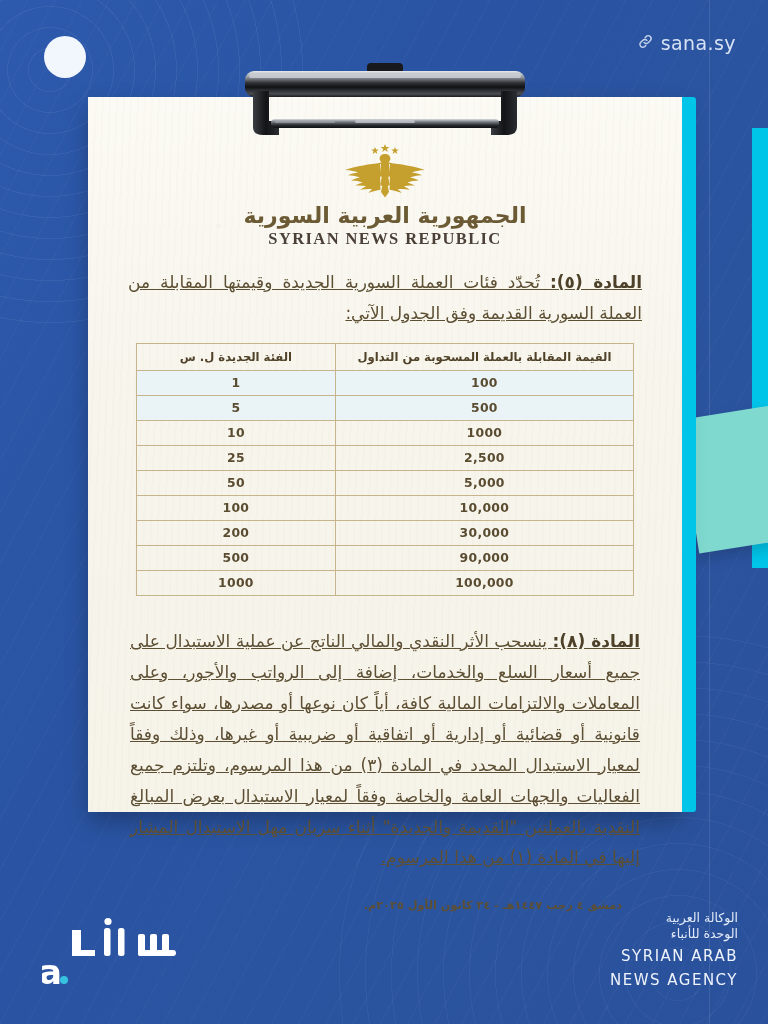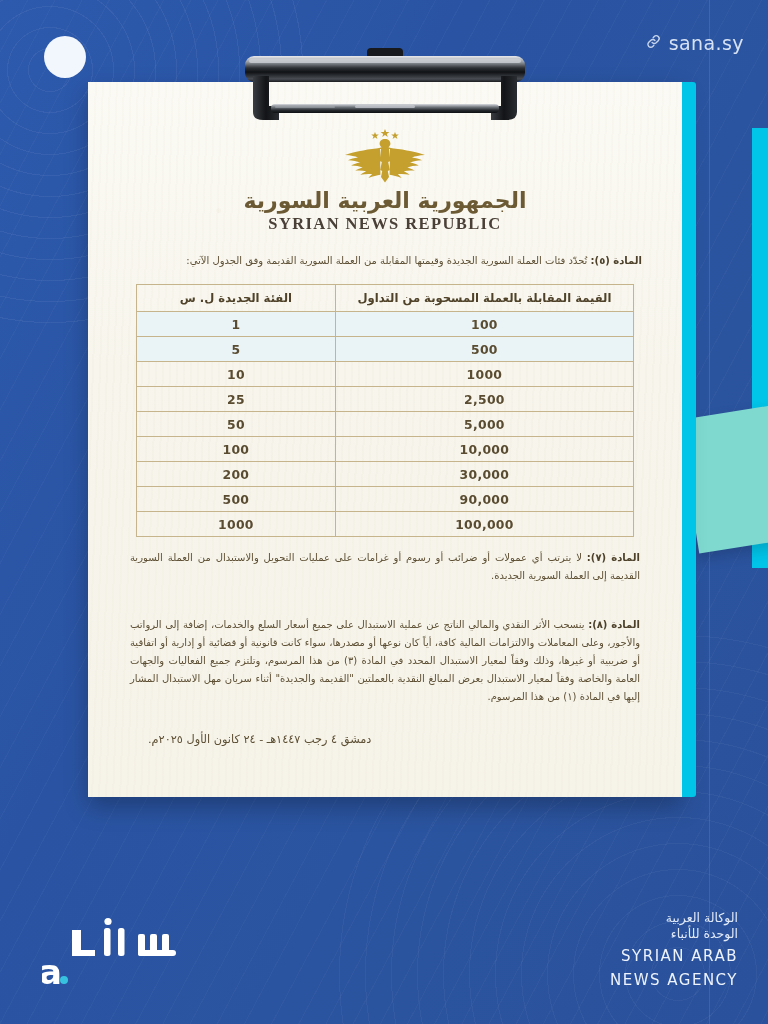--- a/index.html
+++ b/index.html
@@ -105,38 +105,38 @@
     right: 58px;
     top: 0;
     bottom: 0;
     width: 1px;
     background: rgba(255,255,255,0.10);
   }
 
   
   .watermark {
     position: absolute;
-    right: 24px;
+    right: 32px;
     top: 32px;
     display: flex;
     align-items: flex-start;
     gap: 7px;
     color: #d7e2f4;
     font-size: 19px;
     letter-spacing: 0.4px;
     direction: ltr;
   }
   .watermark .link-icon { display: block; opacity: 0.9; }
   .watermark .wm-text { font-weight: 500; }
 
   
   .clipboard {
     position: absolute;
     left: 88px;
-    top: 82px;
+    top: 97px;
     width: 594px;
     height: 715px;
   }
 
   .paper {
     position: absolute;
     inset: 0;
     background:
       radial-gradient(circle at 22% 18%, rgba(214,200,170,0.09) 0 2px, rgba(0,0,0,0) 3px),
       radial-gradient(circle at 64% 46%, rgba(214,200,170,0.08) 0 2px, rgba(0,0,0,0) 3px),
@@ -197,25 +197,26 @@
     font-size: 16.5px;
     font-weight: 700;
     color: #4a4038;
     letter-spacing: 1.4px;
     font-family: "Liberation Serif", "DejaVu Serif", serif;
     direction: ltr;
   }
 
   .article {
     margin-top: 16px;
-    font-size: 10px;
+    font-size: 17px;
     line-height: 1.82;
     color: #5d4f33;
     text-align: justify;
     text-align-last: right;
+    text-decoration: underline;
   }
   .article .lead { font-weight: 700; color: #4d412a; }
   .article .quote { font-weight: 700; color: #4d412a; }
 
   .art5 { padding: 0 6px; margin-top: 18px; }
   .art6 { padding: 0 8px; margin-top: 16px; }
   .art7 { padding: 0 8px; margin-top: 12px; }
   .art8 { padding: 0 8px; margin-top: 30px; }
 
   
@@ -237,23 +238,23 @@
     padding: 6px 20px;
     color: #4f4229;
   }
   table.rates td { font-weight: 700; letter-spacing: 0.3px; }
   table.rates tr.shade td { background: #eaf3f5; }
   table.rates th.col-old { width: 60%; }
   table.rates th.col-new { width: 40%; }
 
   .date-line {
     margin: 26px 26px 0 26px;
-    text-align: left;
+    text-align: right;
     font-size: 11.3px;
-    font-weight: 400;
+    font-weight: 700;
     color: #5d4f33;
     letter-spacing: 0.2px;
   }
 
   
   .footer-logo {
     position: absolute;
     left: 42px;
     bottom: 32px;
     width: 150px;
@@ -417,23 +418,20 @@
               </tr>
               <tr>
                 <td>100,000</td>
                 <td>1000</td>
               </tr>
             </tbody>
         </table>
       </div>
 
 
-      <div class="article art7">
-        <span class="lead">المادة (٧):</span><span> لا يترتب أي عمولات أو ضرائب أو رسوم أو غرامات على عمليات التحويل والاستبدال من العملة السورية القديمة إلى العملة السورية الجديدة.</span>
-      </div>
 
       <div class="article art8">
         <span class="lead">المادة (٨):</span><span> ينسحب الأثر النقدي والمالي الناتج عن عملية الاستبدال على جميع أسعار السلع والخدمات، إضافة إلى الرواتب والأجور، وعلى المعاملات والالتزامات المالية كافة، أياً كان نوعها أو مصدرها، سواء كانت قانونية أو قضائية أو إدارية أو اتفاقية أو ضريبية أو غيرها، وذلك وفقاً لمعيار الاستبدال المحدد في المادة (٣) من هذا المرسوم، وتلتزم جميع الفعاليات والجهات العامة والخاصة وفقاً لمعيار الاستبدال بعرض المبالغ النقدية بالعملتين "القديمة والجديدة" أثناء سريان مهل الاستبدال المشار إليها في المادة (١) من هذا المرسوم.</span>
       </div>
 
       <div class="date-line">دمشق ٤ رجب ١٤٤٧هـ - ٢٤ كانون الأول ٢٠٢٥م.</div>
     </div>
   </div>
 
   <div class="footer-logo">

